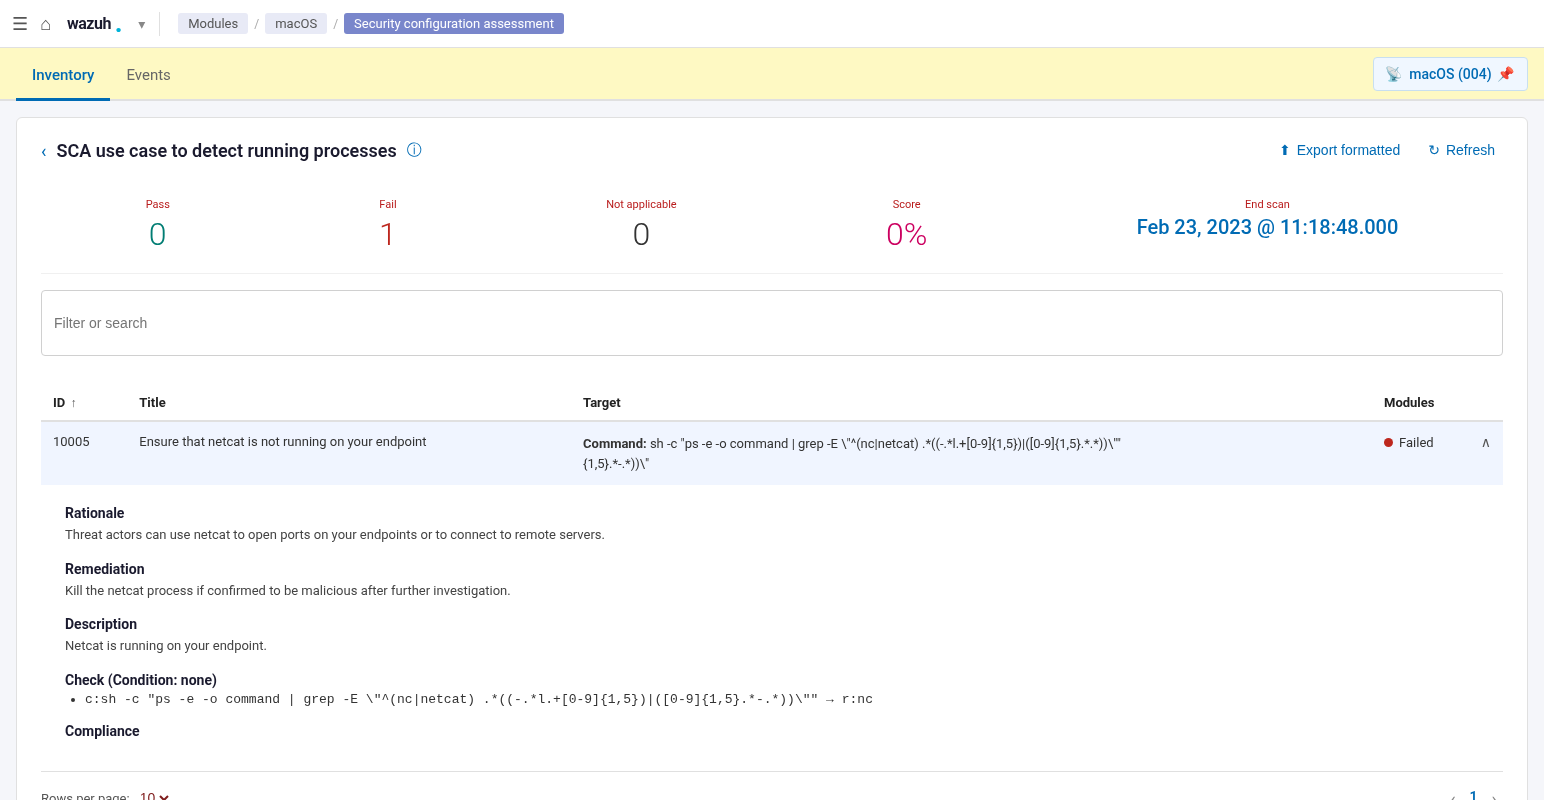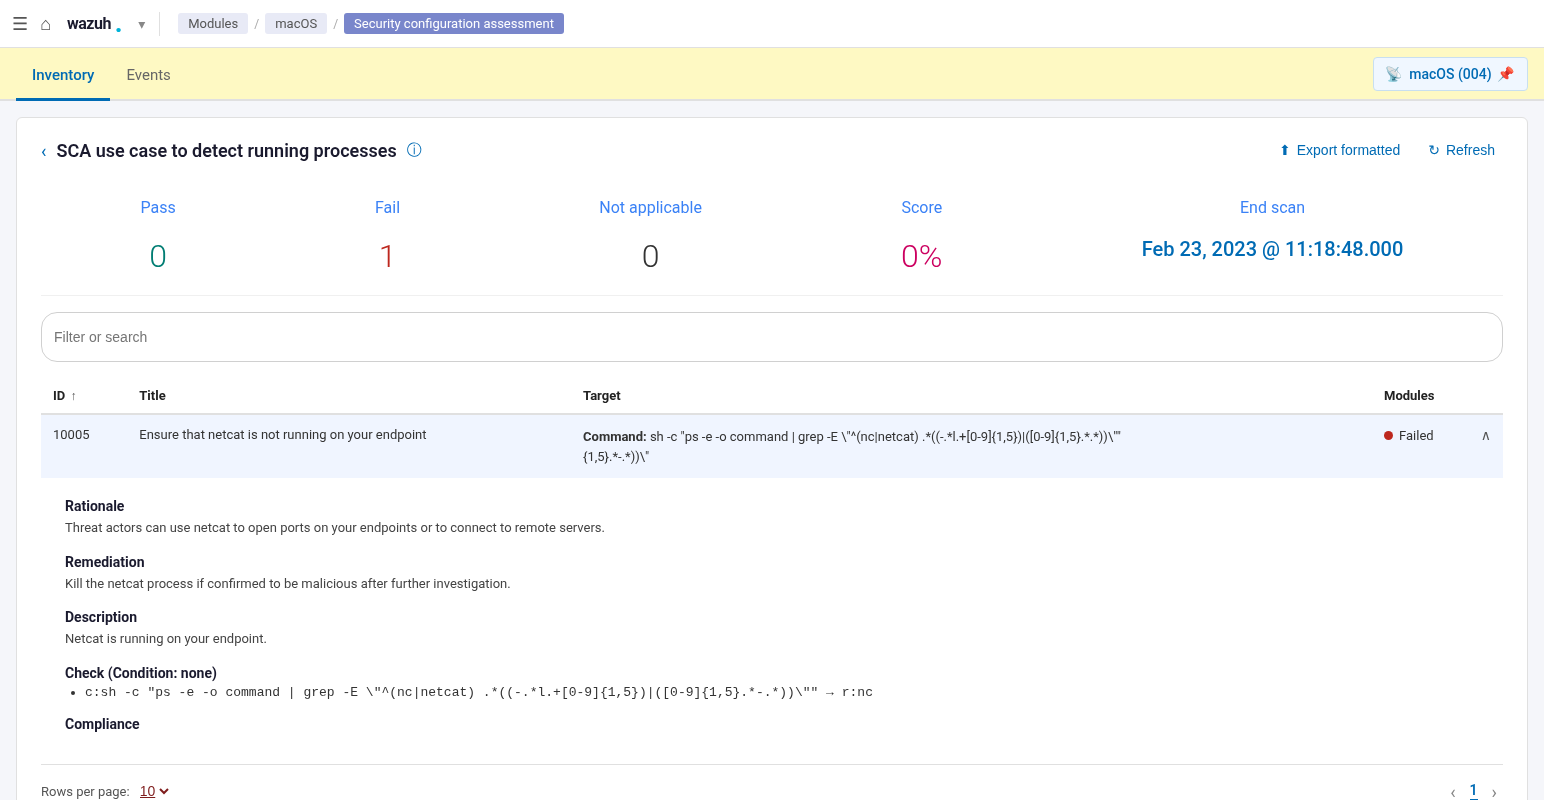--- a/index.html
+++ b/index.html
@@ -67,33 +67,33 @@
       background: none; border: none; padding: 4px 8px;
     }
 
     
     .stats-row {
       display: flex; justify-content: space-around;
       padding: 16px 0 20px; border-bottom: 1px solid #f0f0f0;
       margin-bottom: 16px;
     }
     .stat { text-align: center; }
-    .stat-label { font-size: 16px; color: #3b82f6; margin-bottom: 20px; }
+    .stat-label { font-size: 11px; color: #b91c1c; margin-bottom: 4px; }
     .stat-value { font-size: 32px; font-weight: 300; }
     .stat-value.pass { color: #017d73; }
     .stat-value.fail { color: #bd271e; }
     .stat-value.na { color: #333; }
     .stat-value.score { color: #cc0060; font-size: 32px; }
     .stat-value.endscan { color: #006bb4; font-size: 20px; font-weight: 500; }
 
     
     .search-bar {
-      border: 1px solid #d0d0d0; border-radius: 16px;
-      padding: 16px 12px; width: 100%; font-size: 14px;
-      color: #999; margin-bottom: 16px; outline: none;
+      border: 1px solid #d0d0d0; border-radius: 4px;
+      padding: 24px 12px; width: 100%; font-size: 14px;
+      color: #999; margin-bottom: 29px; outline: none;
     }
 
     
     .table-container { width: 100%; }
     table { width: 100%; border-collapse: collapse; }
     thead tr { border-bottom: 2px solid #e0e0e0; }
     th {
       text-align: left; font-size: 13px; font-weight: 700;
       color: #222; padding: 10px 12px; white-space: nowrap;
     }

